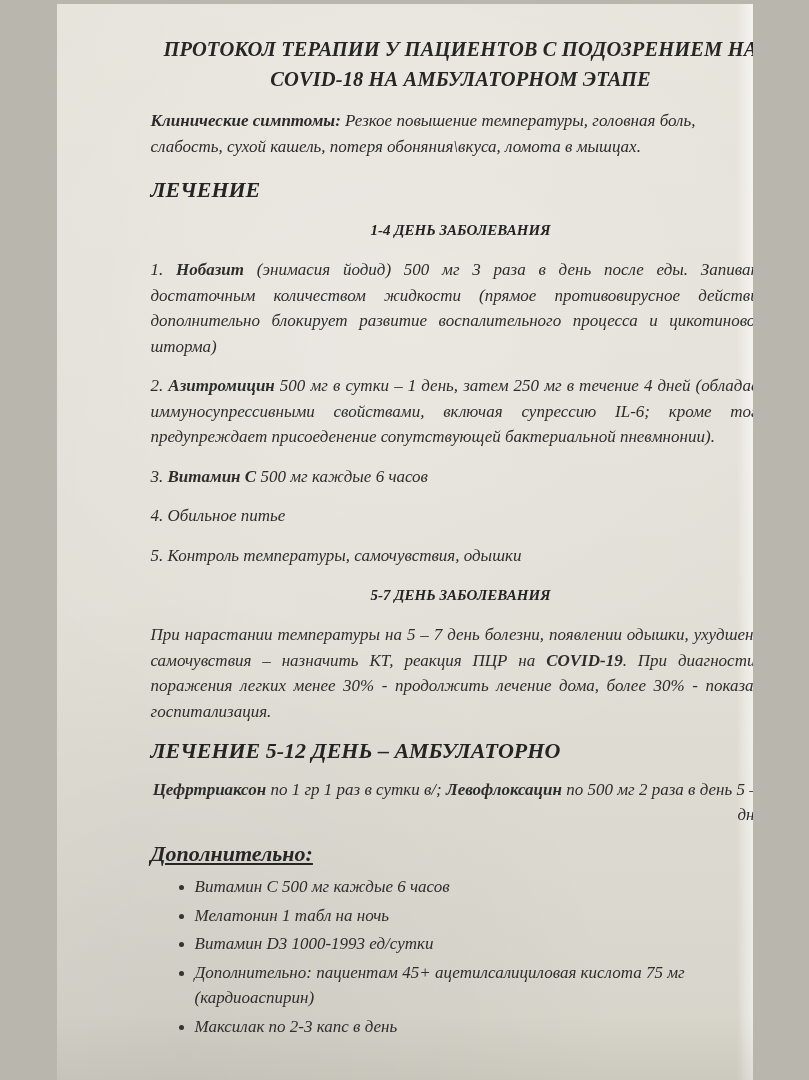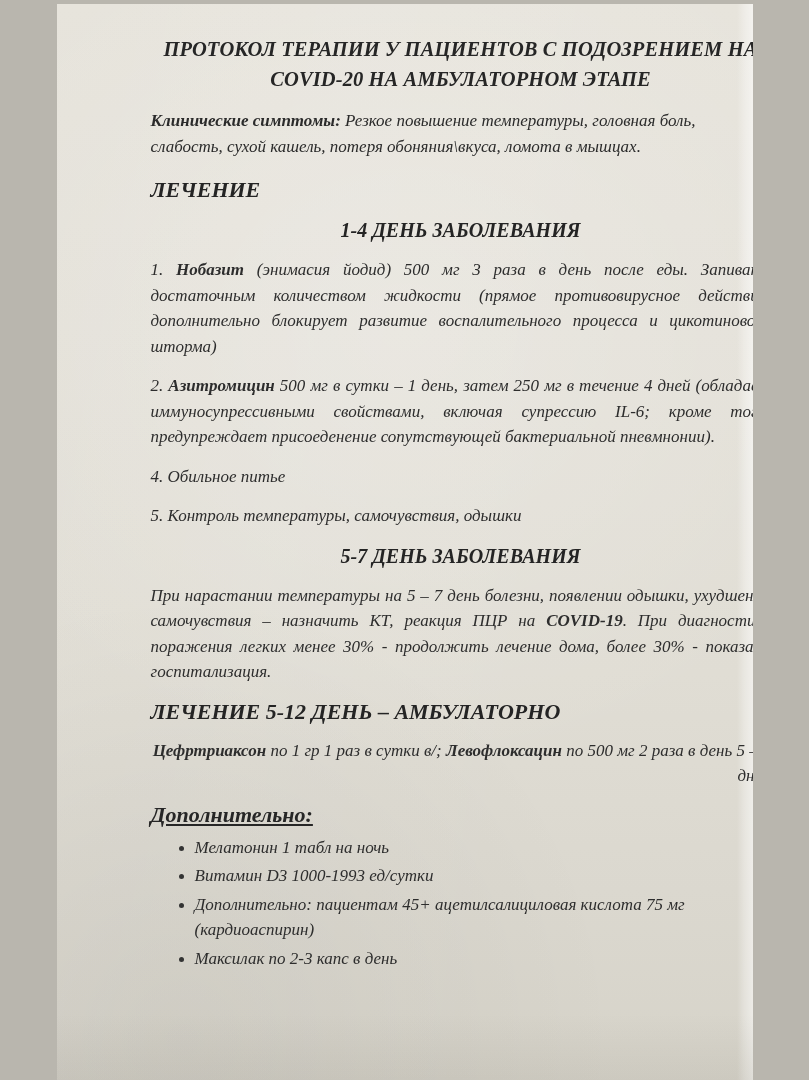--- a/index.html
+++ b/index.html
@@ -100,21 +100,21 @@
     font-size: 22px;
     line-height: 26px;
     font-weight: bold;
     text-align: left;
     color: #242424;
   }
   h2.sec.tight { margin-top: 14px; }
 
   h3.sub {
     margin: 15px 0 0 0;
-    font-size: 20px;
+    font-size: 15px;
     line-height: 25px;
     font-weight: bold;
     text-align: center;
     color: #242424;
   }
 
   p.para {
     margin: 15px 0 0 0;
     font-size: 17px;
     line-height: 25.5px;
@@ -175,39 +175,42 @@
 <body>
 
 <div class="page">
   <div class="edge-right"></div>
   <div class="edge-bottom"></div>
 
   <div class="content">
 
     <h1 class="doc-title">
       <span>ПРОТОКОЛ ТЕРАПИИ У ПАЦИЕНТОВ С ПОДОЗРЕНИЕМ НА</span>
-      <span class="line2">COVID-20 НА АМБУЛАТОРНОМ ЭТАПЕ</span>
+      <span class="line2">COVID-18 НА АМБУЛАТОРНОМ ЭТАПЕ</span>
     </h1>
 
     <p class="sym">
       <b>Клинические симптомы:</b><span> Резкое повышение температуры, головная боль, слабость, сухой кашель, потеря обоняния\вкуса, ломота в мышцах.</span>
     </p>
 
     <h2 class="sec">ЛЕЧЕНИЕ</h2>
 
     <h3 class="sub">1-4 ДЕНЬ ЗАБОЛЕВАНИЯ</h3>
 
     <p class="para item">
       <span>1. </span><b>Нобазит</b><span> (энимасия йодид) 500 мг 3 раза в день после еды. Запивать достаточным количеством жидкости (прямое противовирусное действие, дополнительно блокирует развитие воспалительного процесса и цикотинового шторма)</span>
     </p>
 
     <p class="para item">
       <span>2. </span><b>Азитромицин</b><span> 500 мг в сутки – 1 день, затем 250 мг в течение 4 дней (обладает иммуносупрессивными свойствами, включая супрессию IL-6; кроме того, предупреждает присоеденение сопутствующей бактериальной пневмнонии).</span>
     </p>
 
+    <p class="para item">
+      <span>3. </span><b>Витамин С</b><span> 500 мг каждые 6 часов</span>
+    </p>
 
     <p class="para item">
       <span>4. </span><span>Обильное питье</span>
     </p>
 
     <p class="para item">
       <span>5. </span><span>Контроль температуры, самочувствия, одышки</span>
     </p>
 
     <h3 class="sub">5-7 ДЕНЬ ЗАБОЛЕВАНИЯ</h3>
@@ -218,20 +221,21 @@
 
     <h2 class="sec tight">ЛЕЧЕНИЕ 5-12 ДЕНЬ – АМБУЛАТОРНО</h2>
 
     <p class="lead">
       <b>Цефртриаксон</b><span> по 1 гр 1 раз в сутки в/; </span><b>Левофлоксацин</b><span> по 500 мг 2 раза в день 5 – 7 дней</span>
     </p>
 
     <p class="heading-underline">Дополнительно:</p>
 
     <ul class="bullets">
+      <li class="nojust">Витамин С 500 мг каждые 6 часов</li>
       <li class="nojust">Мелатонин 1 табл на ночь</li>
       <li class="nojust">Витамин D3 1000-1993 ед/сутки</li>
       <li class="nojust">Дополнительно: пациентам 45+ ацетилсалициловая кислота 75 мг (кардиоаспирин)</li>
       <li class="nojust">Максилак по 2-3 капс в день</li>
     </ul>
 
   </div>
 </div>
 
 </body></html>

